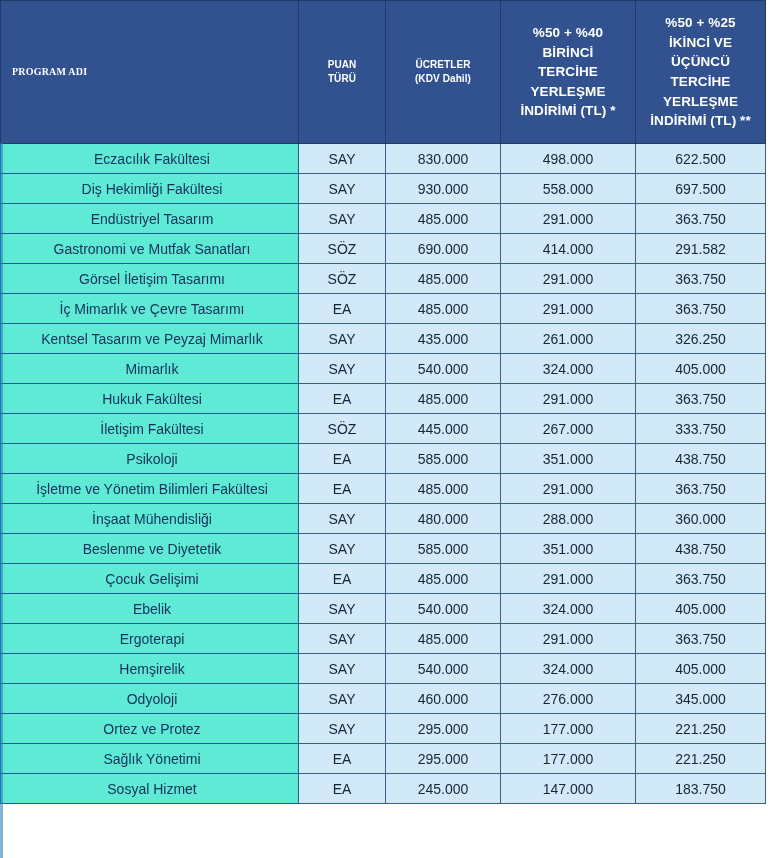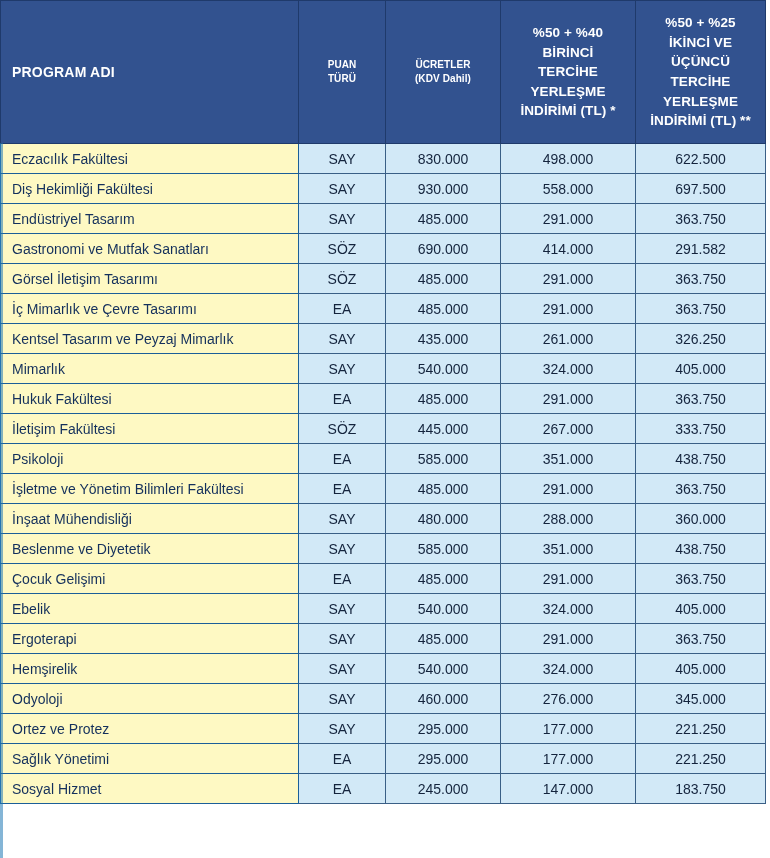--- a/index.html
+++ b/index.html
@@ -46,22 +46,23 @@
     font-size: 13.5px;
     font-weight: bold;
     line-height: 1.45;
     vertical-align: middle;
     text-align: center;
     letter-spacing: 0.1px;
   }
   thead th.th-name {
     text-align: left;
     padding-left: 11px;
-    font-size: 14px;
+    font-size: 10px;
     letter-spacing: 0.2px;
+    font-family: Liberation Serif, serif;
   }
   thead th.th-score,
   thead th.th-fee {
     font-size: 10px;
   }
   thead th .hl { display: block; }
 
   
   tbody tr { height: 30px; }
 
@@ -70,23 +71,23 @@
     font-size: 14px;
     color: #16355e;
     height: 30px;
     padding: 0 6px;
     vertical-align: middle;
     white-space: nowrap;
     overflow: hidden;
   }
 
   td.cell-name {
-    background: #fef9c3;
+    background: #5eead4;
     color: #14305c;
-    text-align: left;
+    text-align: center;
     padding-left: 11px;
     border-color: #1b5f99;
     border-left-color: #2a6fae;
   }
 
   td.cell-score,
   td.cell-fee,
   td.cell-d1,
   td.cell-d2 {
     background: #d2e9f7;

